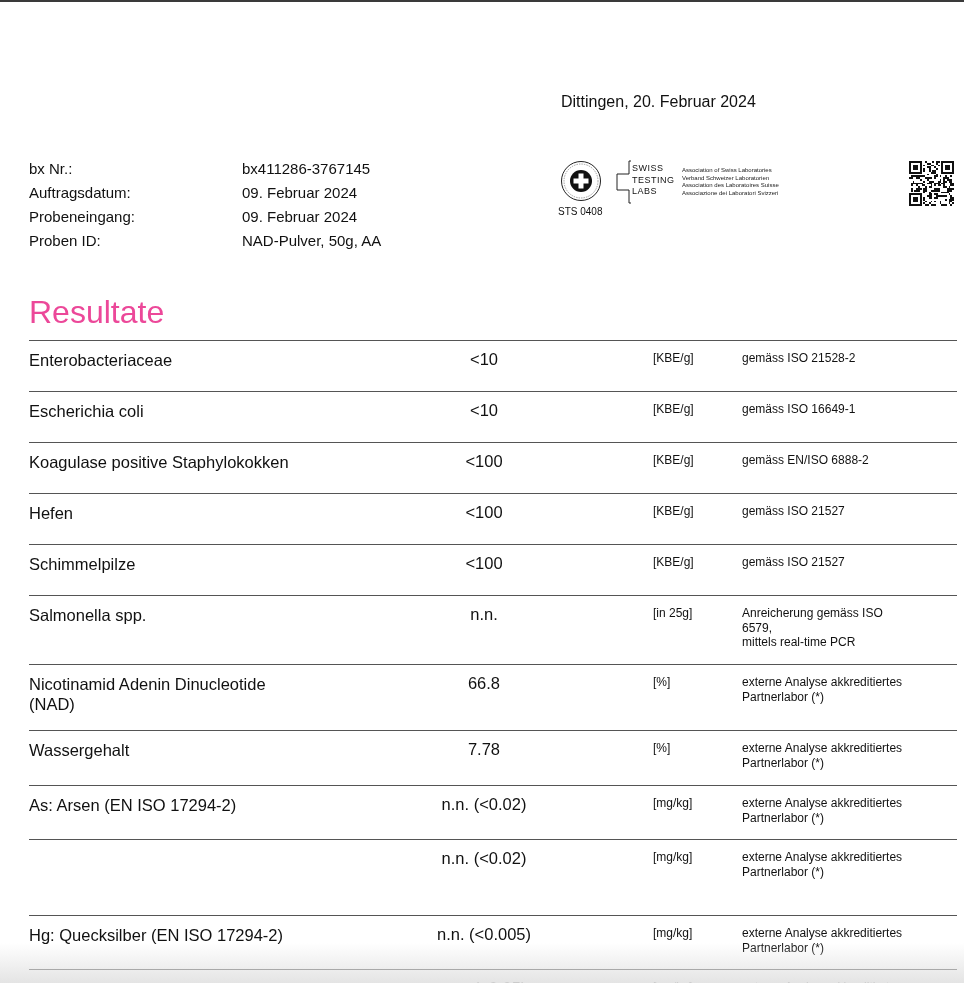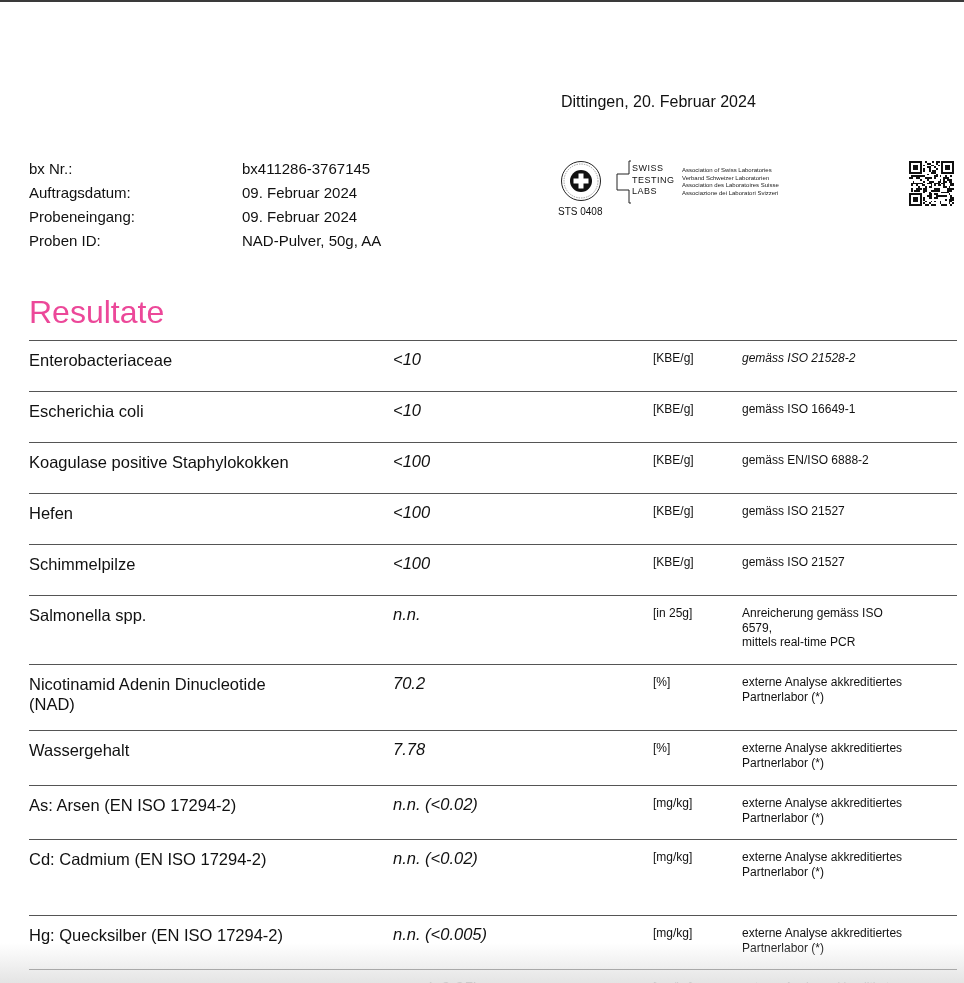--- a/index.html
+++ b/index.html
@@ -18,21 +18,21 @@
   .sts { position: absolute; left: 1px; top: 46px; font-size: 10px; color: #111; }
   .stl { position: absolute; left: 58px; top: 0; width: 60px; height: 44px; }
   .stl-text { position: absolute; left: 75px; top: 3px; font-size: 9px; line-height: 11.5px; letter-spacing: 0.5px; }
   .assoc { position: absolute; left: 125px; top: 7px; font-size: 6px; line-height: 7.5px; color: #222; }
   .qr { position: absolute; left: 909px; top: 161px; width: 45px; height: 45px; }
   .title { position: absolute; left: 29px; top: 294px; font-size: 32px; color: #ec4899; }
   .table { position: absolute; left: 29px; top: 340px; width: 928px; }
   .row { position: relative; border-top: 1px solid #555; }
   .cell { position: absolute; top: 9px; }
   .c-name { left: 0; width: 300px; font-size: 16.5px; line-height: 20px; }
-  .c-val { left: 364px; width: 152px; text-align: left; font-size: 16.5px; font-style: italic; }
+  .c-val { left: 379px; width: 152px; text-align: center; font-size: 16.5px; }
   .c-unit { left: 607px; font-size: 12px; top: 10px; padding-left: 17px; }
   .c-meth { left: 713px; width: 200px; font-size: 12px; line-height: 14.5px; top: 10px; }
   .fade { position: absolute; left: 0; bottom: 0; width: 964px; height: 40px;
     background: linear-gradient(to bottom, rgba(240,240,240,0), rgba(225,225,225,0.9)); pointer-events: none; }
 </style>
 </head>
 <body>
 
 <div class="topbar"></div>
 
@@ -278,21 +278,21 @@
     <rect x="23" y="24" width="1" height="1" fill="#111"></rect>
   </svg>
 
 <div class="title">Resultate</div>
 
 <div class="table" id="results-table">
     <div class="row" style="height: 50px;">
       <div class="cell c-name" style="white-space: pre-line;">Enterobacteriaceae</div>
       <div class="cell c-val" style="white-space: pre-line;">&lt;10</div>
       <div class="cell c-unit" style="white-space: pre-line;">[KBE/g]</div>
-      <div class="cell c-meth" style="white-space: pre-line; font-style: italic;">gemäss ISO 21528-2</div>
+      <div class="cell c-meth" style="white-space: pre-line;">gemäss ISO 21528-2</div>
     </div>
     <div class="row" style="height: 50px;">
       <div class="cell c-name" style="white-space: pre-line;">Escherichia coli</div>
       <div class="cell c-val" style="white-space: pre-line;">&lt;10</div>
       <div class="cell c-unit" style="white-space: pre-line;">[KBE/g]</div>
       <div class="cell c-meth" style="white-space: pre-line;">gemäss ISO 16649-1</div>
     </div>
     <div class="row" style="height: 50px;">
       <div class="cell c-name" style="white-space: pre-line;">Koagulase positive Staphylokokken</div>
       <div class="cell c-val" style="white-space: pre-line;">&lt;100</div>
@@ -315,41 +315,40 @@
       <div class="cell c-name" style="white-space: pre-line;">Salmonella spp.</div>
       <div class="cell c-val" style="white-space: pre-line;">n.n.</div>
       <div class="cell c-unit" style="white-space: pre-line;">[in 25g]</div>
       <div class="cell c-meth" style="white-space: pre-line;">Anreicherung gemäss ISO
 6579,
 mittels real-time PCR</div>
     </div>
     <div class="row" style="height: 65px;">
       <div class="cell c-name" style="white-space: pre-line;">Nicotinamid Adenin Dinucleotide
 (NAD)</div>
-      <div class="cell c-val" style="white-space: pre-line;">70.2</div>
+      <div class="cell c-val" style="white-space: pre-line;">66.8</div>
       <div class="cell c-unit" style="white-space: pre-line;">[%]</div>
       <div class="cell c-meth" style="white-space: pre-line;">externe Analyse akkreditiertes
 Partnerlabor (*)</div>
     </div>
     <div class="row" style="height: 54px;">
       <div class="cell c-name" style="white-space: pre-line;">Wassergehalt</div>
       <div class="cell c-val" style="white-space: pre-line;">7.78</div>
       <div class="cell c-unit" style="white-space: pre-line;">[%]</div>
       <div class="cell c-meth" style="white-space: pre-line;">externe Analyse akkreditiertes
 Partnerlabor (*)</div>
     </div>
     <div class="row" style="height: 53px;">
       <div class="cell c-name" style="white-space: pre-line;">As: Arsen (EN ISO 17294-2)</div>
       <div class="cell c-val" style="white-space: pre-line;">n.n. (&lt;0.02)</div>
       <div class="cell c-unit" style="white-space: pre-line;">[mg/kg]</div>
       <div class="cell c-meth" style="white-space: pre-line;">externe Analyse akkreditiertes
 Partnerlabor (*)</div>
     </div>
     <div class="row" style="height: 53px;">
-      <div class="cell c-name" style="white-space: pre-line;">Cd: Cadmium (EN ISO 17294-2)</div>
       <div class="cell c-val" style="white-space: pre-line;">n.n. (&lt;0.02)</div>
       <div class="cell c-unit" style="white-space: pre-line;">[mg/kg]</div>
       <div class="cell c-meth" style="white-space: pre-line;">externe Analyse akkreditiertes
 Partnerlabor (*)</div>
     </div>
     <div class="row" style="height: 53px; margin-top: 22px;">
       <div class="cell c-name" style="white-space: pre-line;">Hg: Quecksilber (EN ISO 17294-2)</div>
       <div class="cell c-val" style="white-space: pre-line;">n.n. (&lt;0.005)</div>
       <div class="cell c-unit" style="white-space: pre-line;">[mg/kg]</div>
       <div class="cell c-meth" style="white-space: pre-line;">externe Analyse akkreditiertes

